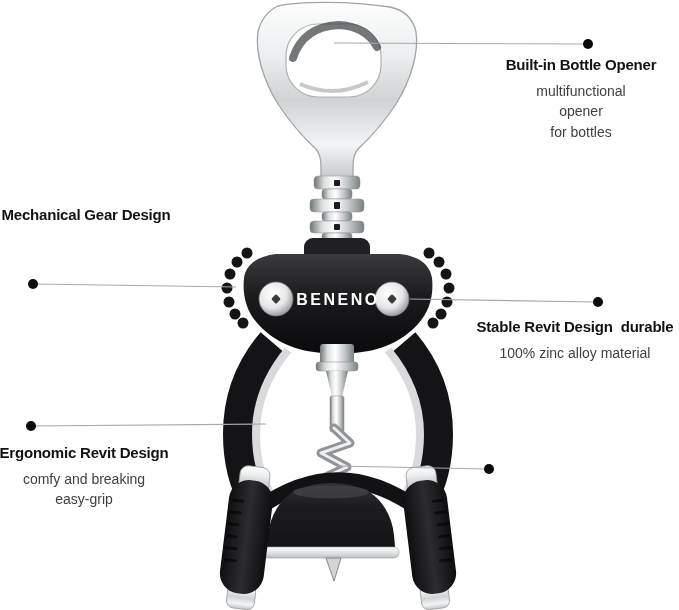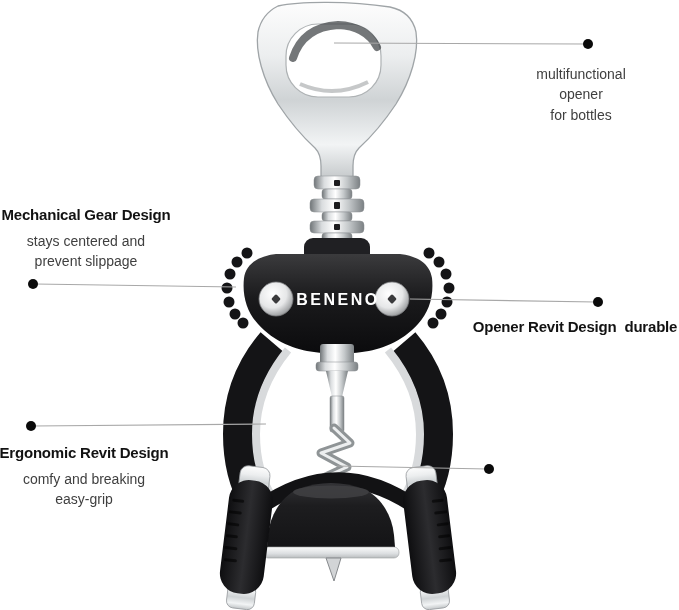--- a/index.html
+++ b/index.html
@@ -215,32 +215,32 @@
       <circle cx="33" cy="284" r="5"></circle>
       <circle cx="598" cy="302" r="5"></circle>
       <circle cx="31" cy="426" r="5"></circle>
       <circle cx="489" cy="469" r="5"></circle>
     </g>
   </svg>
 
   <div id="brand">BENENO</div>
 
   <div class="callout" style="left:581px;top:56px;">
+    <h3>Built-in Bottle Opener</h3>
     <p>multifunctional opener
 for bottles</p>
   </div>
 
   <div class="callout" style="left:86px;top:206px;text-align:center;">
     <h3>Mechanical Gear Design</h3>
-    <p>stays centered and
-prevent slippage</p>
   </div>
 
   <div class="callout" style="left:575px;top:318px;">
-    <h3>Opener Revit Design  durable</h3>
+    <h3>Stable Revit Design  durable</h3>
+    <p>100% zinc alloy material</p>
   </div>
 
   <div class="callout" style="left:84px;top:444px;">
     <h3>Ergonomic Revit Design</h3>
     <p>comfy and breaking
 easy-grip</p>
   </div>
 
 
 </div>

